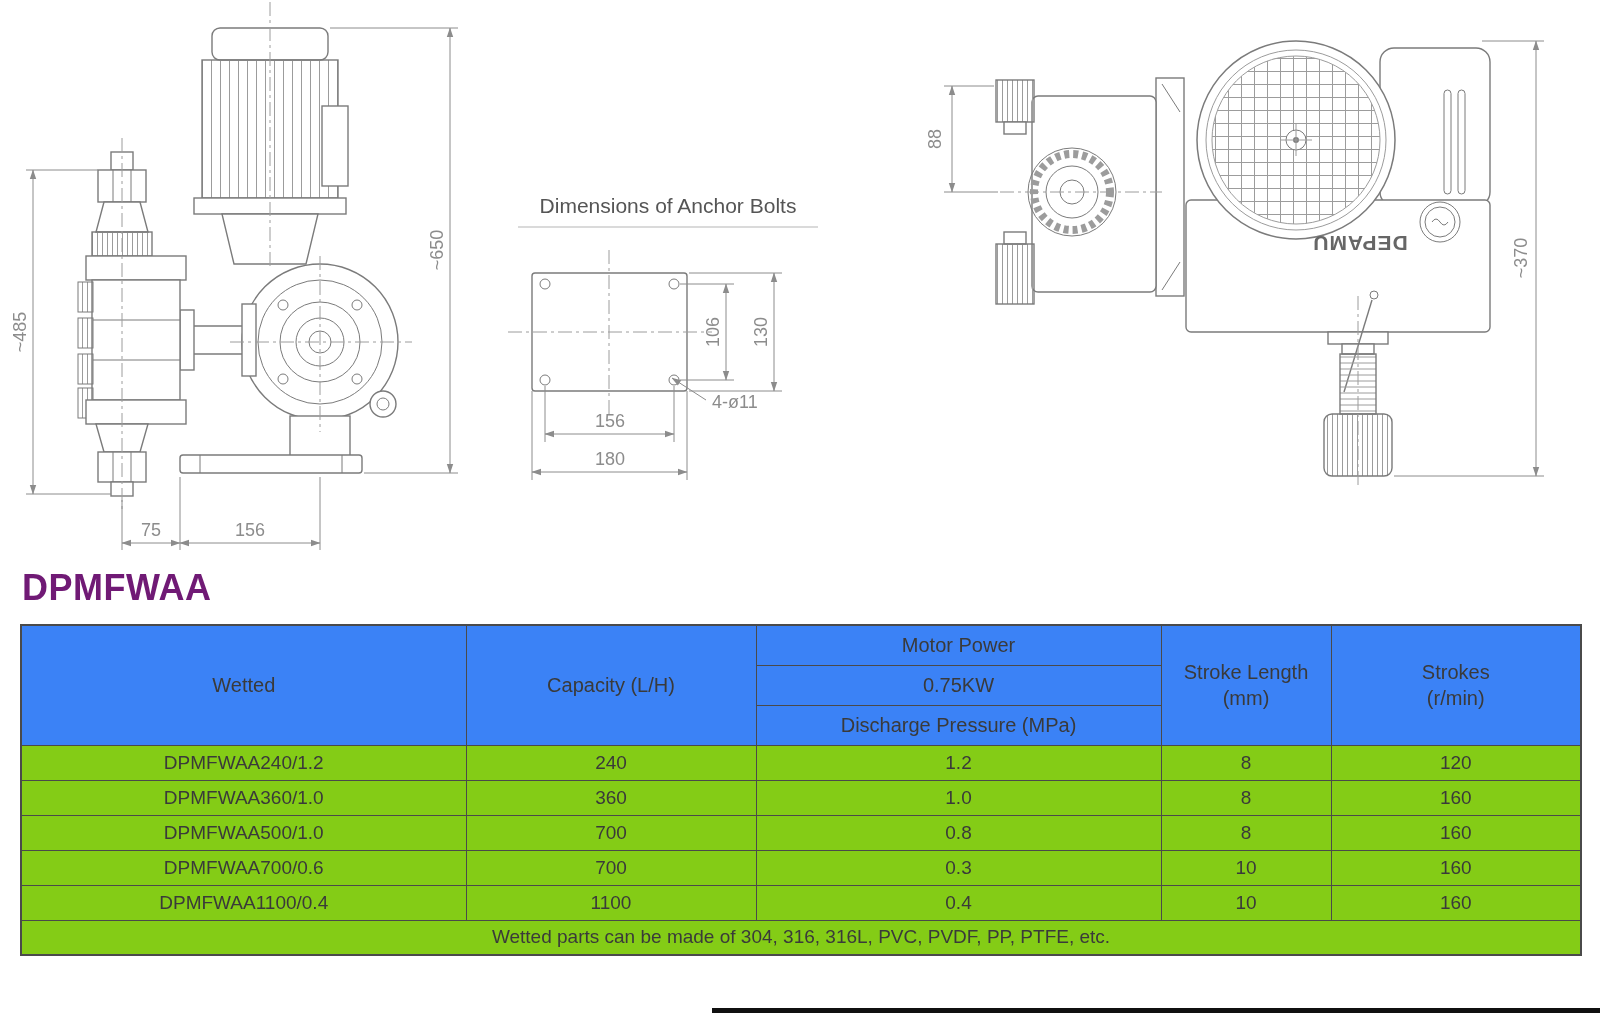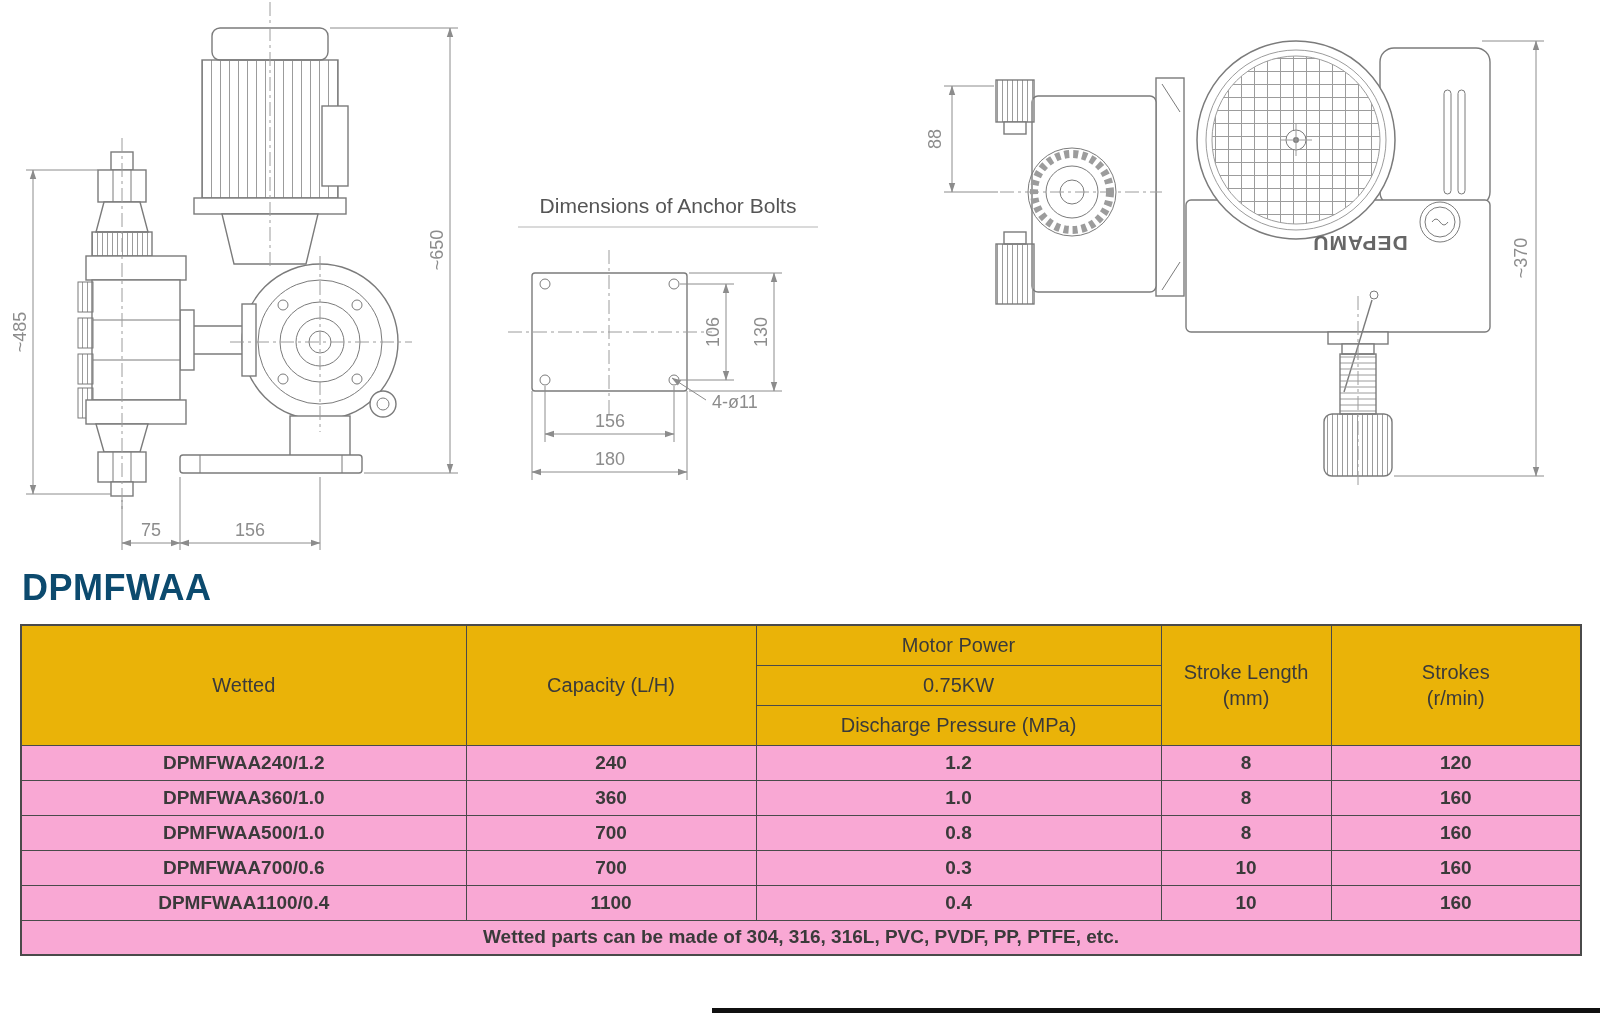--- a/index.html
+++ b/index.html
@@ -16,33 +16,33 @@
   .fillw{ fill:#ffffff; stroke:#7b7b7b; stroke-width:1.4; }
   .cl   { fill:none; stroke:#9c9c9c; stroke-width:1; stroke-dasharray:14 4 3 4; }
   .dim  { fill:none; stroke:#8c8c8c; stroke-width:1; }
   .ext  { fill:none; stroke:#8c8c8c; stroke-width:1; }
   .dtext{ fill:#8c8c8c; font-size:18px; }
   .dtitle{ fill:#555555; font-size:21px; }
   .brandtext{ fill:#666666; font-size:21px; font-weight:bold; letter-spacing:1px; }
 
   .title {
     margin:6px 0 0 22px; font-size:36px; line-height:40px;
-    font-weight:700; color:#0c4a6e; letter-spacing:0.5px;
+    font-weight:700; color:#701a75; letter-spacing:0.5px;
   }
 
   table.spec {
     border-collapse:collapse; table-layout:fixed;
     width:1560px; margin:16px 20px 0 20px;
     border:2px solid #4a4a4a;
   }
   .spec th, .spec td {
     border:1px solid #4a4a4a; text-align:center; vertical-align:middle;
-    padding:4px; background:#f9a8d4;font-weight:bold;
+    padding:4px; background:#84cc16;
   }
-  .spec th { font-weight:400; font-size:20px; height:40px; background:#eab308; }
+  .spec th { font-weight:400; font-size:20px; height:40px; background:#3b82f6; }
   .spec td { font-size:19px; height:35px; }
   .spec .l { display:block; line-height:1.3; }
   .model-cell { text-align:left; padding-left:86px; }
   .footnote { text-align:left; padding-left:44px; font-size:20px; height:40px; }
 
   .bottom-bar { position:absolute; bottom:0; left:712px; right:0; height:5px; background:#101010; }
 </style>
 </head>
 <body>
 

